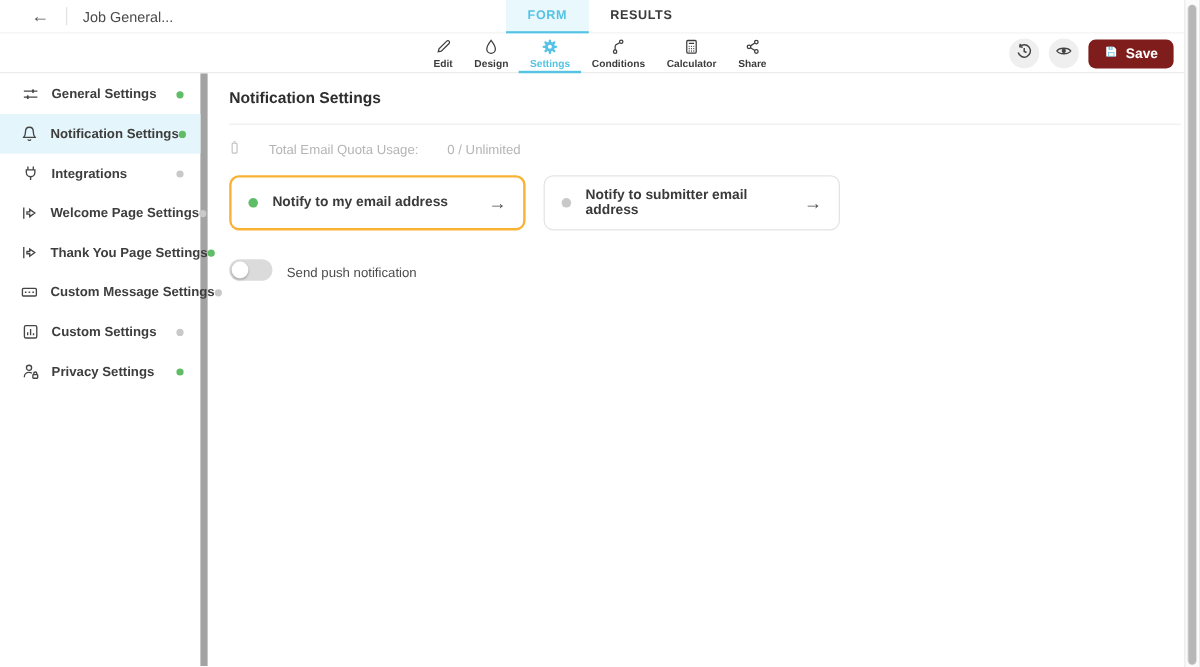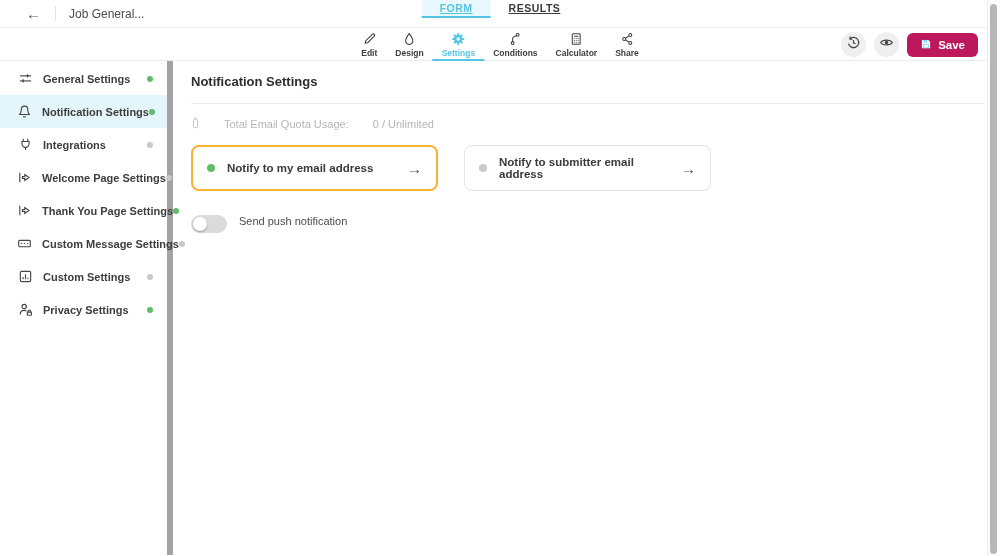--- a/index.html
+++ b/index.html
@@ -31,31 +31,30 @@
   .form-title { font-size: 12px; color: #4a4a4a; cursor: pointer; }
   .tabs {
     position: absolute;
     left: 50%;
     top: 0;
     transform: translateX(-50%);
     height: 28px;
     display: flex;
   }
   .tab {
-    height: 18px;
+    height: 28px;
     padding: 0 18px;
     display: flex;
     align-items: center;
     font-size: 10.5px;
     font-weight: bold;
     letter-spacing: .5px;
     color: #3a3a3a;
     cursor: pointer;
     border-bottom: 2px solid transparent;
-    text-decoration: underline;
   }
   .tab.active {
     background: #e9f8fd;
     color: #55c3e3;
     border-bottom-color: #55c3e3;
   }
 
   
   .toolbar {
     height: 33px;
@@ -97,21 +96,21 @@
   }
   .icon-btn {
     width: 25px; height: 25px;
     border-radius: 50%;
     background: #efefef;
     display: flex; align-items: center; justify-content: center;
     cursor: pointer;
   }
   .save-btn {
     height: 24px;
-    background: #be185d;
+    background: #7f1d1d;
     border: none;
     border-radius: 6px;
     color: #fff;
     font-family: "Liberation Sans", sans-serif;
     font-size: 11.5px;
     font-weight: bold;
     display: flex;
     align-items: center;
     gap: 6px;
     padding: 0 13px;
@@ -152,39 +151,39 @@
   .main-title { font-size: 13px; font-weight: bold; color: #2e2e2e; line-height: 22px; }
   .main-divider { height: 1px; background: #ededed; margin-top: 10px; }
   .quota-row {
     margin-top: 12px;
     display: flex;
     align-items: center;
     gap: 24px;
     font-size: 11px;
     color: #b5b5b5;
   }
-  .cards-row { margin-top: 13px; display: flex; gap: 26px; }
+  .cards-row { margin-top: 13px; display: flex; gap: 15px; }
   .card {
     width: 247px;
     height: 46px;
     border-radius: 8px;
     background: #fff;
     display: flex;
     align-items: center;
     padding: 0 14px;
     gap: 12px;
     cursor: pointer;
     border: 1px solid #e3e3e3;
   }
   .card.highlight { border: 2px solid #f9b234; }
   .card .dot { width: 8px; height: 8px; }
   .card .c-label { flex: 1; font-size: 11.5px; font-weight: bold; color: #3a3a3a; }
   .card .c-arrow { font-size: 15px; color: #4c4c4c; }
 
-  .toggle-row { margin-top: 24px; display: flex; align-items: flex-start; gap: 12px; }
+  .toggle-row { margin-top: 24px; display: flex; align-items: flex-end; gap: 12px; }
   .switch {
     width: 36px; height: 18px;
     border-radius: 9px;
     background: #dbdbdb;
     position: relative;
     cursor: pointer;
   }
   .switch .knob {
     position: absolute;
     left: 2px; top: 2px;

